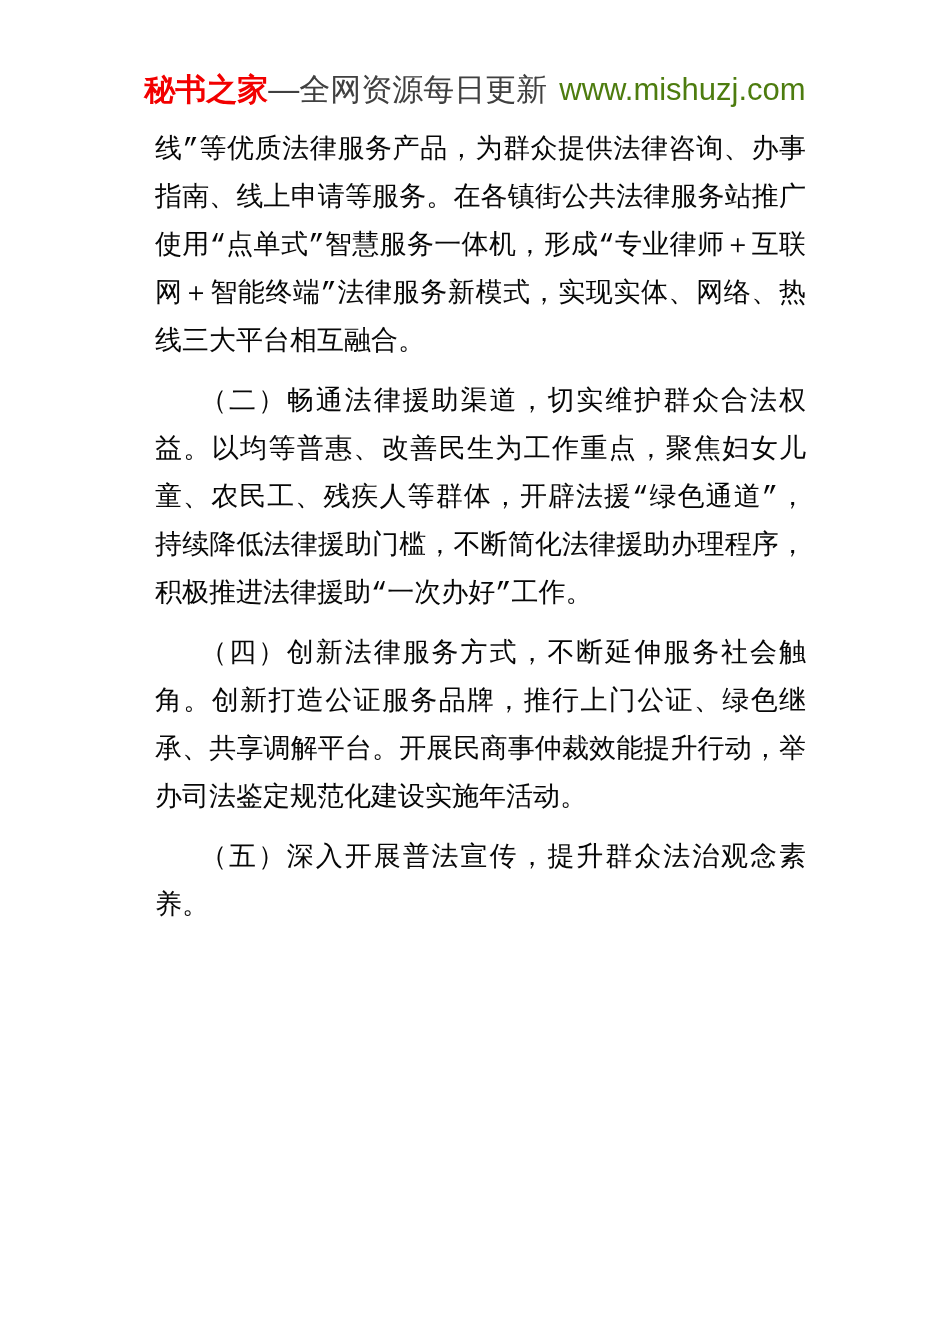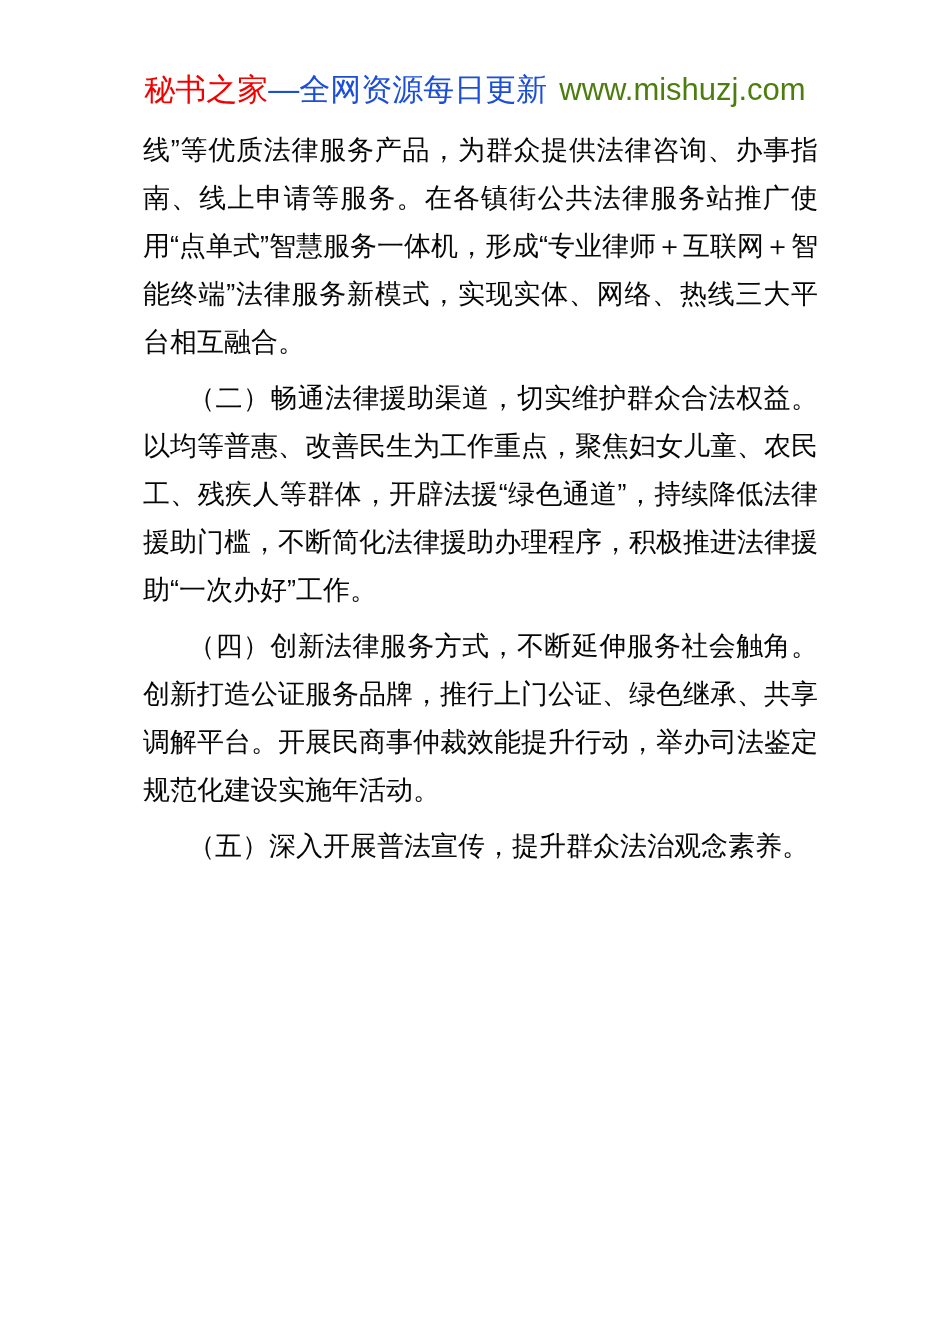--- a/index.html
+++ b/index.html
@@ -17,44 +17,45 @@
   }
   .doc-header {
     padding-top: 72px;
     text-align: center;
     font-size: 31px;
     line-height: 36px;
     color: #101010;
     white-space: nowrap;
   }
   .doc-header .brand {
-    font-weight: normal;
+    font-weight: bold;
     color: #f20000;
   }
   .doc-header .tagline {
-    color: #1d4ed8;
+    color: #404040;
   }
   .doc-header .url {
     color: #4d7c0f;
     text-decoration: none;
     margin-left: 12px;
   }
   .doc-body {
     width: 675px;
     margin: 18px 132px 0 143px;
     font-size: 27px;
     line-height: 48px;
     color: #070707;
     text-align: justify;
     text-justify: inter-ideograph;
     letter-spacing: 0;
   }
   .para {
-    margin: 0;
+    margin: 12px;
     padding: 0;
+    font-family: Liberation Mono, monospace;
   }
   .para + .para {
     margin-top: 8px;
   }
   .para.indent {
     text-indent: 45px;
   }
 </style>
 </head>
 <body>

